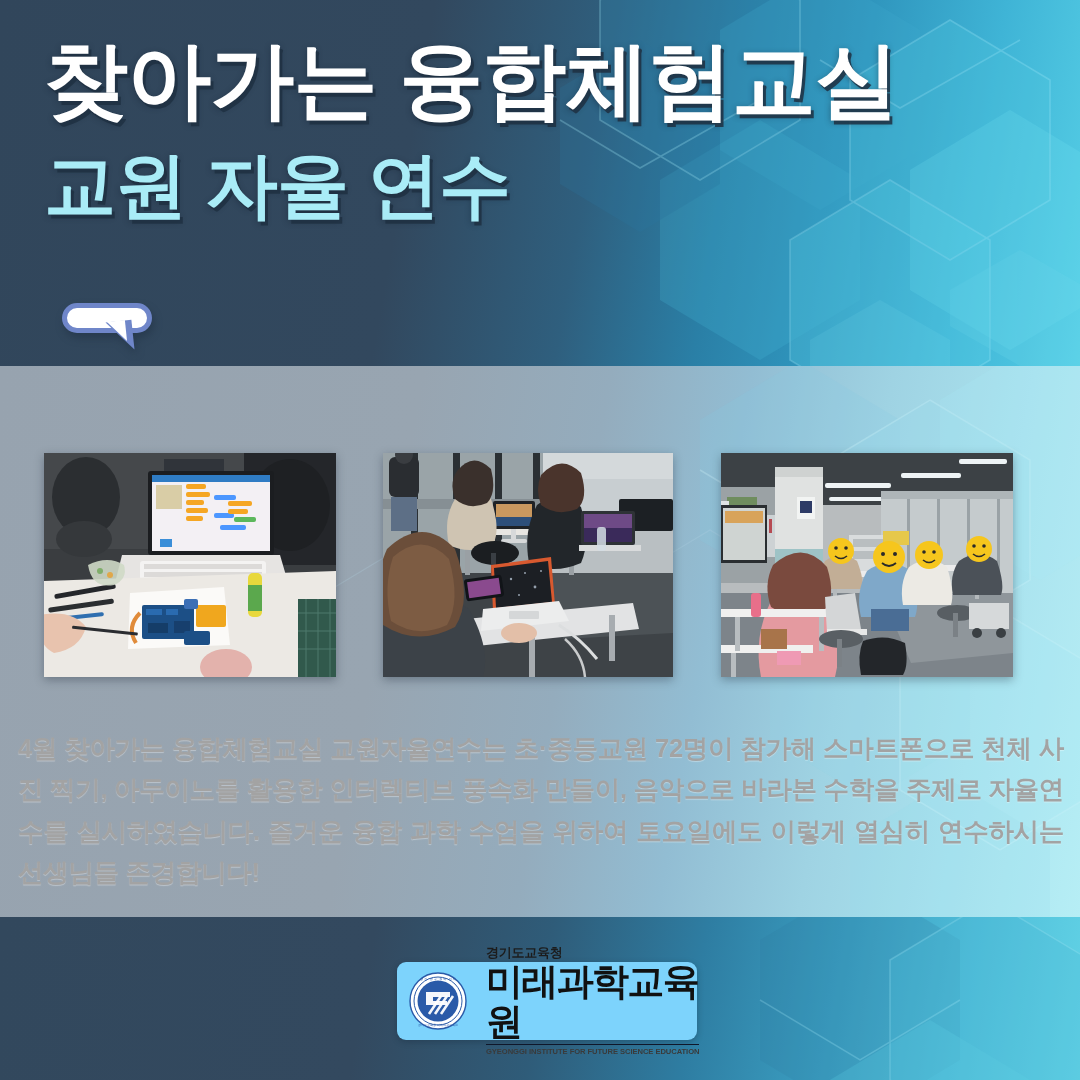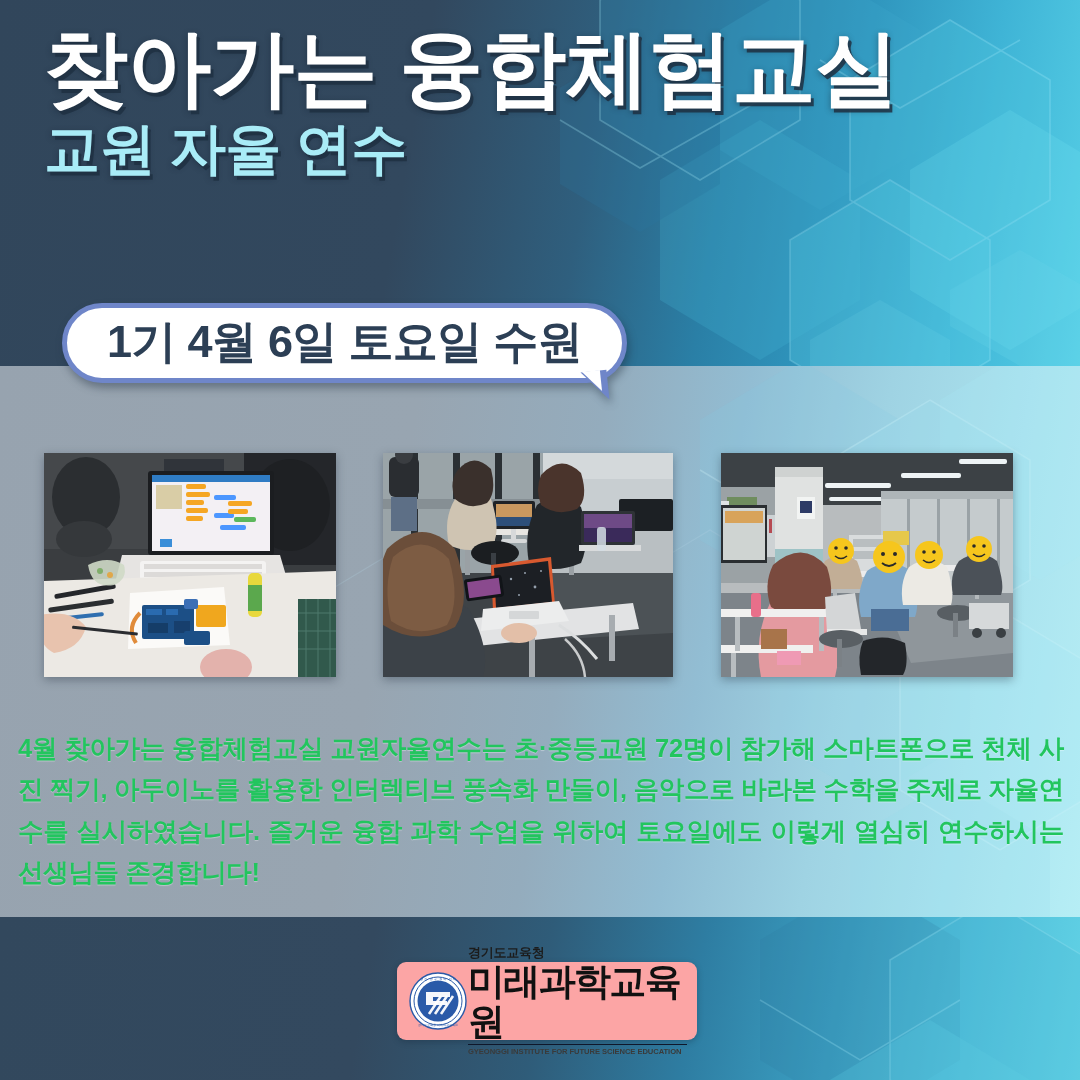--- a/index.html
+++ b/index.html
@@ -48,38 +48,38 @@
     position: absolute;
     inset: 0;
     pointer-events: none;
   }
   .hexlayer svg { display: block; width: 1080px; height: 1080px; }
 
   
   .title-block {
     position: absolute;
     left: 44px;
-    top: 24px;
+    top: 36px;
     width: 960px;
   }
   .title-line {
     font-weight: 900;
     letter-spacing: -0.01em;
     line-height: 1.06;
     white-space: nowrap;
   }
   .title-line-1 {
     font-size: 84px;
     color: #ffffff;
     text-shadow: 3px 4px 0 rgba(30,48,66,0.85), 0 2px 6px rgba(20,34,48,0.45);
   }
   .title-line-2 {
-    font-size: 56px;
+    font-size: 72px;
     color: #a9ecf7;
-    margin-top: 6px;
+    margin-top: 22px;
     text-shadow: 3px 4px 0 rgba(30,48,66,0.85), 0 2px 6px rgba(20,34,48,0.45);
   }
 
   
   .bubble-wrap {
     position: absolute;
     left: 62px;
     top: 303px;
     filter: drop-shadow(2px 5px 4px rgba(25,40,58,0.40));
   }
@@ -145,38 +145,38 @@
 
   
   .body-copy {
     position: absolute;
     left: 18px;
     top: 728px;
     width: 1046px;
     font-size: 25.5px;
     font-weight: 700;
     line-height: 1.62;
-    color: #22c55e;
+    color: #a3a3a3;
     letter-spacing: -0.012em;
     text-align: justify;
     text-shadow: 0 1px 1px rgba(255,255,255,0.35);
   }
 
   
   .logo-card {
     position: absolute;
     left: 397px;
     top: 962px;
     width: 300px;
     height: 78px;
-    background: #fca5a5;
+    background: #7dd3fc;
     border-radius: 9px;
     display: flex;
     align-items: center;
-    gap: 1px;
+    gap: 19px;
     padding: 6px 10px 6px 12px;
     box-shadow: 0 2px 6px rgba(15,28,42,0.28);
   }
   .logo-emblem { width: 58px; height: 58px; flex: 0 0 58px; }
   .logo-emblem svg { display: block; width: 58px; height: 58px; }
   .logo-text { display: flex; flex-direction: column; justify-content: center; }
   .logo-sup {
     font-size: 13px;
     font-weight: 700;
     color: #1c1c1c;
@@ -278,21 +278,20 @@
     </svg>
   </div>
 
   <div class="title-block">
     <div class="title-line title-line-1">찾아가는 융합체험교실</div>
     <div class="title-line title-line-2">교원 자율 연수</div>
   </div>
 
   <div class="bubble-wrap">
     <div class="bubble">
-      <div class="bubble-text">1기 4월 6일 토요일 수원</div>
       <span class="bubble-tail"></span>
       <span class="bubble-tail-inner"></span>
     </div>
   </div>
 
   <div class="photo-row">
 
     <div class="photo photo-1">
       <svg viewBox="0 0 292 224" xmlns="http://www.w3.org/2000/svg">
         <rect width="292" height="224" fill="#3a3d40"></rect>

